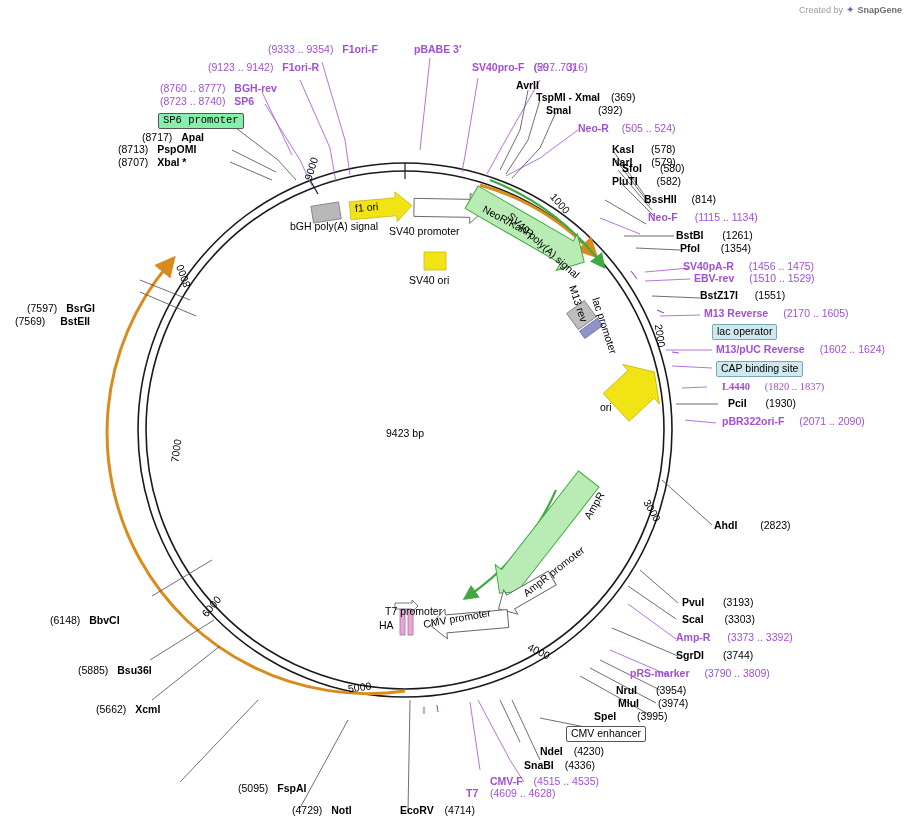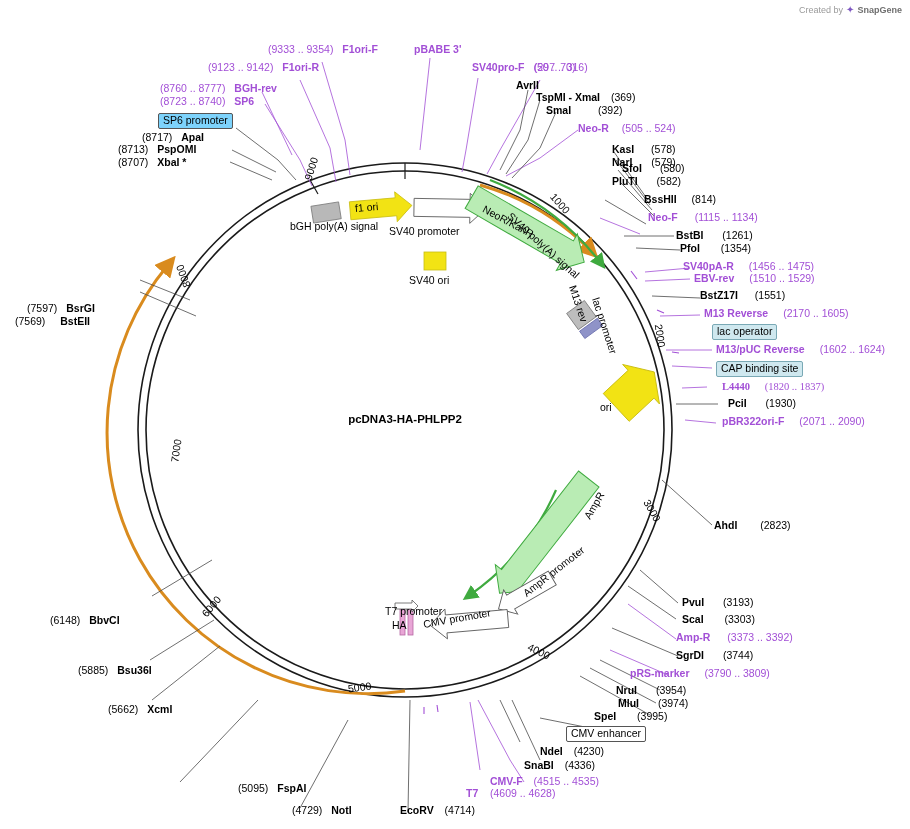--- a/index.html
+++ b/index.html
@@ -33,21 +33,21 @@
   .purple { color: #a24fd6; }
   .boxed {
     border: 1px solid #555;
     border-radius: 2px;
     padding: 1px 4px;
     background: #ffffff;
   }
   .boxed.lacop { background: #cfe8ef; border-color:#7aa9b5; }
   .boxed.cap { background: #cfe8ef; border-color:#7aa9b5; }
   .boxed.cmvenh { background: #ffffff; }
-  .boxed.sp6 { background:#7dd3fc; }
+  .boxed.sp6 { background:#86efac;font-family:Liberation Mono, monospace; }
 
   .center-title {
     position:absolute;
     text-align:center;
     font-size: 11.5px;
     font-weight: bold;
     width: 300px;
   }
   .center-sub {
     position:absolute;
@@ -199,21 +199,21 @@
       <path d="M152,700 L220,646"></path>
       <path d="M180,782 L258,700"></path>
       <path d="M300,808 L348,720"></path>
       <path d="M408,812 L410,700"></path>
       <path d="M500,700 L520,742"></path>
       <path d="M512,700 L540,760"></path>
       <path d="M540,718 L600,730"></path>
     </g>
   </svg>
 
-  <div class="center-title" style="left:255px; top:413px;">pcDNA3-HA-PHLPP2</div>
+  <div class="center-sub" style="left:255px; top:427px;">9423 bp</div>
 
   <div class="lbl" style="left:300px; top:163px; transform:rotate(-72deg);">9000</div>
   <div class="lbl" style="left:548px; top:198px; transform:rotate(48deg);">1000</div>
   <div class="lbl" style="left:648px; top:330px; transform:rotate(82deg);">2000</div>
   <div class="lbl" style="left:640px; top:505px; transform:rotate(60deg);">3000</div>
   <div class="lbl" style="left:527px; top:646px; transform:rotate(25deg);">4000</div>
   <div class="lbl" style="left:348px; top:682px; transform:rotate(-8deg);">5000</div>
   <div class="lbl" style="left:200px; top:601px; transform:rotate(-50deg);">6000</div>
   <div class="lbl" style="left:165px; top:445px; transform:rotate(-82deg);">7000</div>
   <div class="lbl" style="left:172px; top:270px; transform:rotate(-110deg);">8000</div>
@@ -223,21 +223,21 @@
   <div class="lbl" style="left:480px; top:216px; transform:rotate(28deg);">NeoR/KanR</div>
   <div class="lbl" style="left:497px; top:240px; transform:rotate(42deg);">SV40 poly(A) signal</div>
   <div class="lbl" style="left:290px; top:221px;">bGH poly(A) signal</div>
   <div class="lbl" style="left:409px; top:275px;">SV40 ori</div>
   <div class="lbl" style="left:559px; top:298px; transform:rotate(72deg);">M13 rev</div>
   <div class="lbl" style="left:575px; top:320px; transform:rotate(72deg);">lac promoter</div>
   <div class="lbl" style="left:600px; top:402px;">ori</div>
   <div class="lbl" style="left:580px; top:500px; transform:rotate(-60deg);">AmpR</div>
   <div class="lbl" style="left:517px; top:566px; transform:rotate(-38deg);">AmpR promoter</div>
   <div class="lbl" style="left:385px; top:606px;">T7 promoter</div>
-  <div class="lbl" style="left:392px; top:620px;">HA</div>
+  <div class="lbl" style="left:379px; top:620px;">HA</div>
   <div class="lbl" style="left:423px; top:613px; transform:rotate(-10deg);">CMV promoter</div>
 
   <div class="lbl purple" style="left:268px; top:44px;">
     <span>(9333 .. 9354)</span>
     <span class="bold" style="margin-left:6px">F1ori-F</span>
   </div>
   <div class="lbl purple" style="left:208px; top:62px;">
     <span>(9123 .. 9142)</span>
     <span class="bold" style="margin-left:6px">F1ori-R</span>
   </div>
@@ -294,21 +294,21 @@
     <span class="bold" style="margin-left:12px">BstEII</span>
   </div>
   <div class="lbl" style="left:50px; top:615px;">
     <span>(6148)</span>
     <span class="bold" style="margin-left:6px">BbvCI</span>
   </div>
   <div class="lbl" style="left:78px; top:665px;">
     <span>(5885)</span>
     <span class="bold" style="margin-left:6px">Bsu36I</span>
   </div>
-  <div class="lbl" style="left:108px; top:704px;">
+  <div class="lbl" style="left:96px; top:704px;">
     <span>(5662)</span>
     <span class="bold" style="margin-left:6px">XcmI</span>
   </div>
   <div class="lbl" style="left:238px; top:783px;">
     <span>(5095)</span>
     <span class="bold" style="margin-left:6px">FspAI</span>
   </div>
   <div class="lbl" style="left:292px; top:805px;">
     <span>(4729)</span>
     <span class="bold" style="margin-left:6px">NotI</span>

